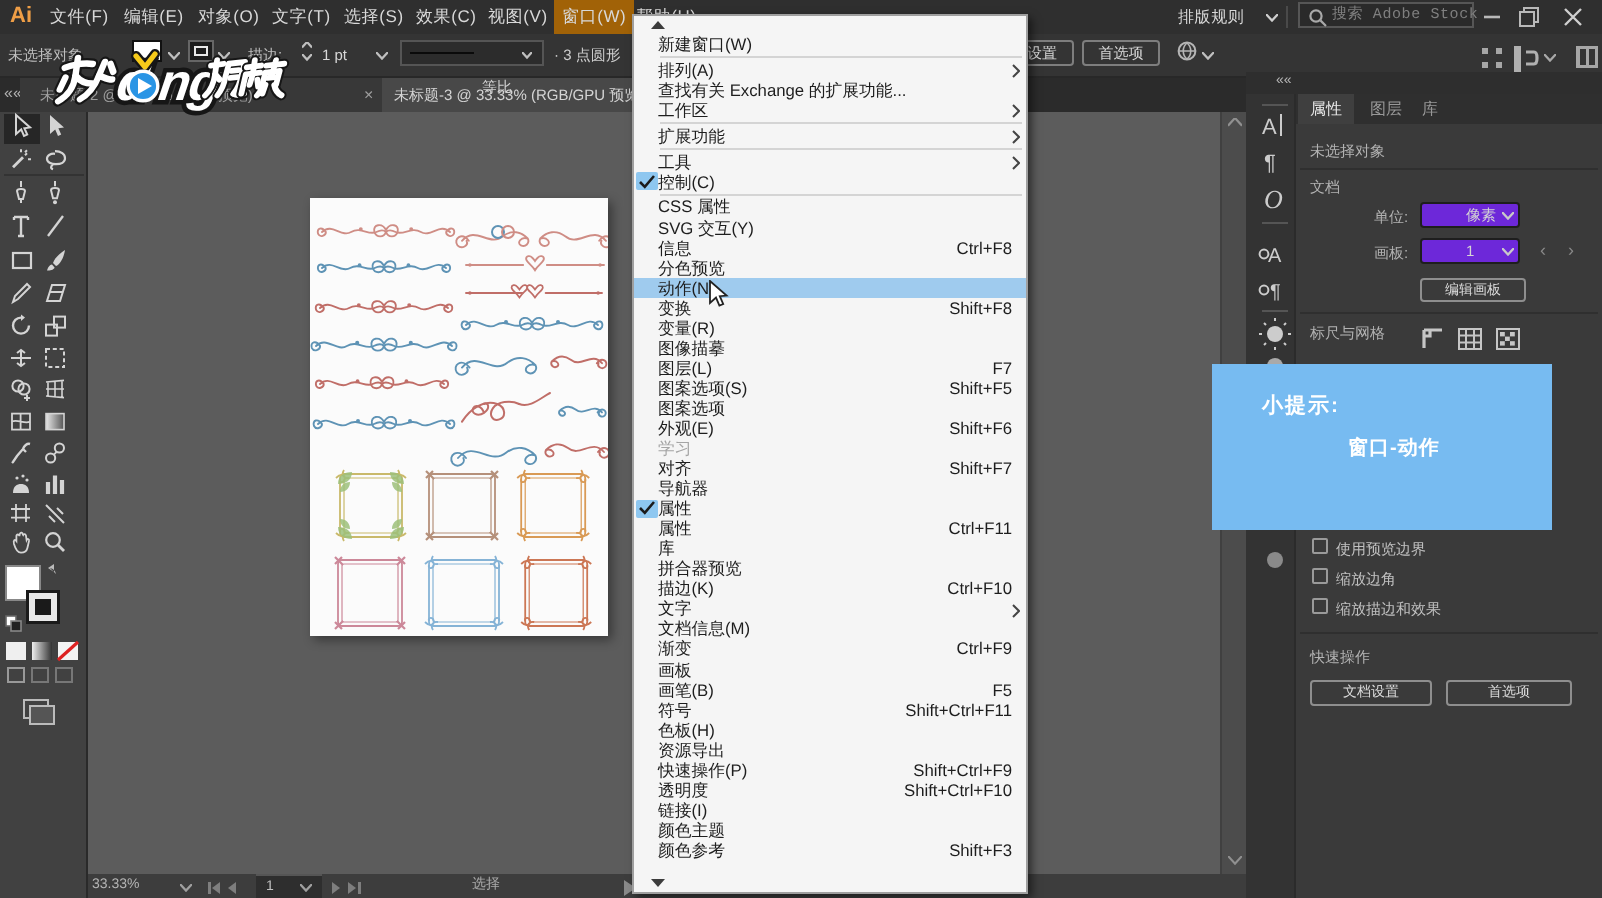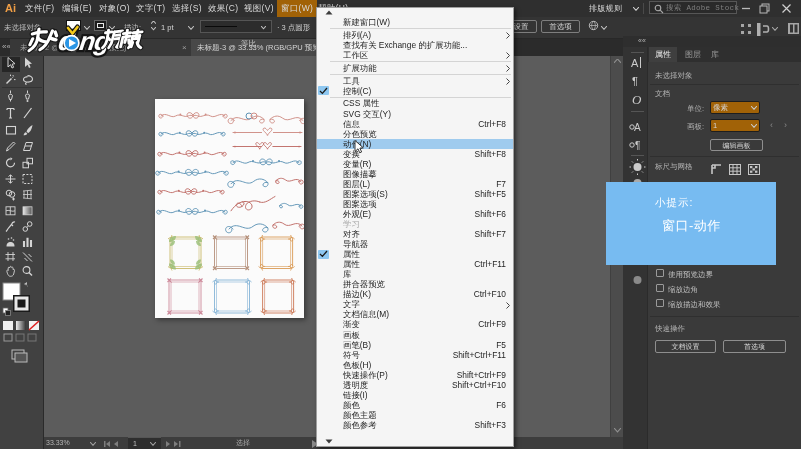--- a/index.html
+++ b/index.html
@@ -25,41 +25,41 @@
 
 #statusbar { left:44px; top:437px; width:579px; height:12px; background:#3d3d3d; z-index:4; }
 .st { position:absolute; font-size:7px; color:#a8a8a8; top:0; line-height:12px; }
 
 #rpanelhead { left:623px; top:36px; width:178px; height:11px; background:#2e2e2e; z-index:5; }
 #iconstrip { left:623px; top:47px; width:25px; height:402px; background:#333333; border-right:1px solid #2b2b2b; z-index:5; }
 #rpanel { left:648px; top:47px; width:153px; height:402px; background:#3a3a3a; z-index:5; }
 #ptabs { position:absolute; left:0; top:0; width:153px; height:15px; background:#2f2f2f; }
 .ptab { position:absolute; top:0; height:15px; line-height:16px; font-size:8px; }
 .plabel { position:absolute; font-size:7.5px; color:#b2b2b2; }
-.pselect { position:absolute; background:#a16207; border:1px solid #1e1e1e; border-radius:2px; color:#d4d4d4; font-size:7.5px; line-height:11px; padding-left:2px; }
+.pselect { position:absolute; background:#6d28d9; border:1px solid #1e1e1e; border-radius:2px; color:#d4d4d4; font-size:7.5px; line-height:11px; padding-left:22px; }
 .pbtn { position:absolute; border:1px solid #8e8e8e; border-radius:2px; color:#dcdcdc; font-size:7px; text-align:center; }
 .hairline { position:absolute; left:2px; width:149px; height:1px; background:#2f2f2f; }
 .pcheck { position:absolute; width:8px; height:8px; border:1px solid #9a9a9a; border-radius:1px; background:#3a3a3a; }
 
 #menu { left:316px; top:7px; width:198px; height:440px; background:#f5f5f5; border:1px solid #9f9f9f;
   box-shadow:2px 2px 4px rgba(0,0,0,0.5); z-index:100; }
 #menuitems { position:absolute; left:0; top:9px; width:196px; }
-.mi { position:relative; height:10.06px; line-height:10.06px; font-size:8.4px; color:#1e1e1e; padding-left:26px; display:flex; }
+.mi { position:relative; height:10.06px; line-height:10.06px; font-size:8.4px; color:#1e1e1e; padding-left:12px; display:flex; }
 .mi .lab { white-space:nowrap; }
 .mi .sc { margin-left:auto; padding-right:7px; color:#1e1e1e; }
 .mi .sub { position:absolute; right:3px; top:1.5px; }
 .mi.hl { background:#9fcbee; }
 .mi.dis { color:#a5a5a5; }
 .msep { height:1px; background:#d4d4d4; margin:0.9px 2px 0.9px 13px; }
 .chk { position:absolute; left:1px; top:0.5px; width:10.5px; height:9px; background:#8ec7f0; border-radius:1px;
   display:flex; align-items:center; justify-content:center; }
 
 #bluebox { left:606px; top:182px; width:170px; height:83px; background:#77bbf1; z-index:110; }
-#bluebox .t1 { position:absolute; left:49px; top:14px; font-size:10.5px; font-weight:normal; color:#fff; letter-spacing:1px; }
-#bluebox .t2 { position:absolute; left:56px; top:35px; font-size:13px; font-weight:normal; color:#fff; letter-spacing:0.5px; }
+#bluebox .t1 { position:absolute; left:25px; top:14px; font-size:10.5px; font-weight:bold; color:#fff; letter-spacing:1px; }
+#bluebox .t2 { position:absolute; left:68px; top:35px; font-size:10px; font-weight:bold; color:#fff; letter-spacing:0.5px; }
 </style></head>
 <body>
 <div id="app">
 
 <div class="abs" id="canvas">
   <div id="artboard">
     <svg width="149" height="219" viewBox="0 0 149 219">
           <g transform="translate(6,17) scale(0.9696969696969697,0.9696969696969697)" stroke="#cf8d85" fill="none" stroke-width="0.9796874999999999" stroke-linecap="round">
             <path d="M0,0 C5,-5 10,3 15,0 C20,-3 24,2 28,0 C30,-1 32,-1 33,0"></path>
             <path d="M0,0 C-5,-5 -10,3 -15,0 C-20,-3 -24,2 -28,0 C-30,-1 -32,-1 -33,0" transform="translate(66,0) scale(-1,1) translate(66,0)" visibility="hidden"></path>
@@ -815,33 +815,32 @@
           <span class="sc">F5</span>
         </div>
 <div class="mi">
           <span class="lab">符号</span>
           <span class="sc">Shift+Ctrl+F11</span>
         </div>
 <div class="mi">
           <span class="lab">色板(H)</span>
         </div>
 <div class="mi">
+          <span class="lab">资源导出</span>
+        </div>
+<div class="mi">
           <span class="lab">快速操作(P)</span>
           <span class="sc">Shift+Ctrl+F9</span>
         </div>
 <div class="mi">
           <span class="lab">透明度</span>
           <span class="sc">Shift+Ctrl+F10</span>
         </div>
 <div class="mi">
           <span class="lab">链接(I)</span>
-        </div>
-<div class="mi">
-          <span class="lab">颜色</span>
-          <span class="sc">F6</span>
         </div>
 <div class="mi">
           <span class="lab">颜色主题</span>
         </div>
 <div class="mi">
           <span class="lab">颜色参考</span>
           <span class="sc">Shift+F3</span>
         </div>
   </div>
   <svg style="position:absolute;left:8px;top:431px" width="8" height="5" viewBox="0 0 8 5">

